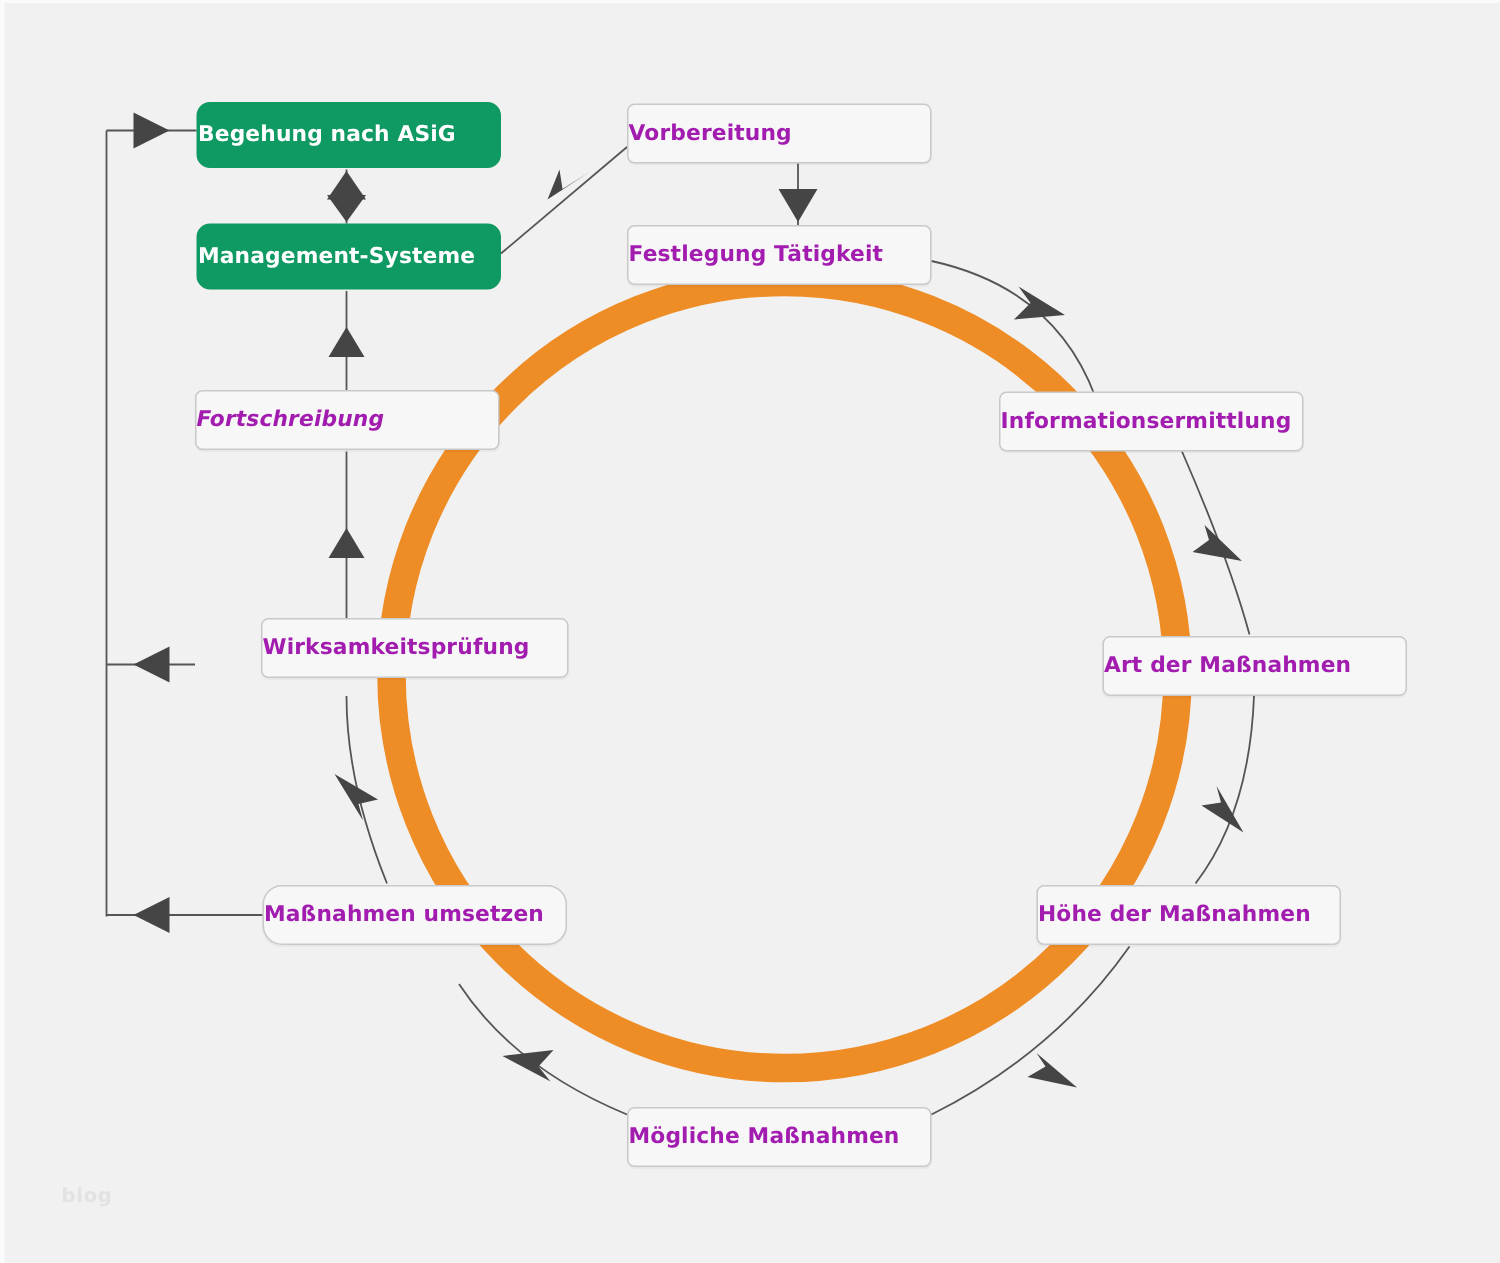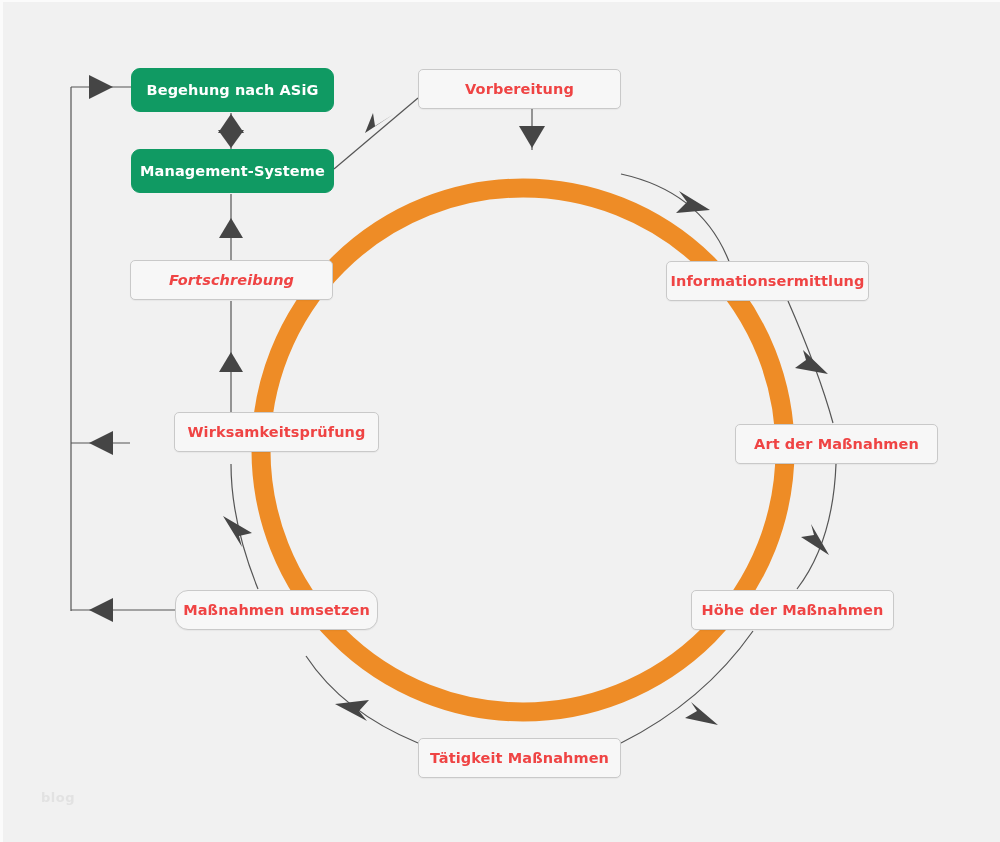--- a/index.html
+++ b/index.html
@@ -24,33 +24,32 @@
     left: 0; top: 0;
     width: 1000px;
     height: 842px;
     pointer-events: none;
   }
   .node {
     position: absolute;
     box-sizing: border-box;
     display: flex;
     align-items: center;
-    justify-content: center;
     text-align: center;
     font-size: 14.5px;
     font-weight: bold;
     letter-spacing: .1px;
     white-space: nowrap;
     z-index: 5;
   }
   .node.plain {
     background: #f7f7f7;
     border: 1px solid #c9c9c9;
     border-radius: 5px;
-    color: #ef4444;
+    color: #a21caf;
     box-shadow: 0 1px 1px rgba(0,0,0,0.045);
   }
   .node.green {
     background: #109a63;
     border: 1px solid #109a63;
     border-radius: 9px;
     color: #ffffff;
   }
   .watermark {
     position: absolute;
@@ -169,32 +168,35 @@
   </div>
 
   <div class="node plain" style="left:172px; top:588px; width:203px; height:40px;border-radius:13px;">
     <span>Maßnahmen umsetzen</span>
   </div>
 
   <div class="node plain" style="left:415px; top:67px; width:203px; height:40px;">
     <span>Vorbereitung</span>
   </div>
 
+  <div class="node plain" style="left:415px; top:148px; width:203px; height:40px;">
+    <span>Festlegung Tätigkeit</span>
+  </div>
 
   <div class="node plain" style="left:663px; top:259px; width:203px; height:40px;">
     <span>Informationsermittlung</span>
   </div>
 
   <div class="node plain" style="left:732px; top:422px; width:203px; height:40px;">
     <span>Art der Maßnahmen</span>
   </div>
 
   <div class="node plain" style="left:688px; top:588px; width:203px; height:40px;">
     <span>Höhe der Maßnahmen</span>
   </div>
 
   <div class="node plain" style="left:415px; top:736px; width:203px; height:40px;">
-    <span>Tätigkeit Maßnahmen</span>
+    <span>Mögliche Maßnahmen</span>
   </div>
 
   <div class="watermark">blog</div>
 
 </div>
 
 </body></html>

